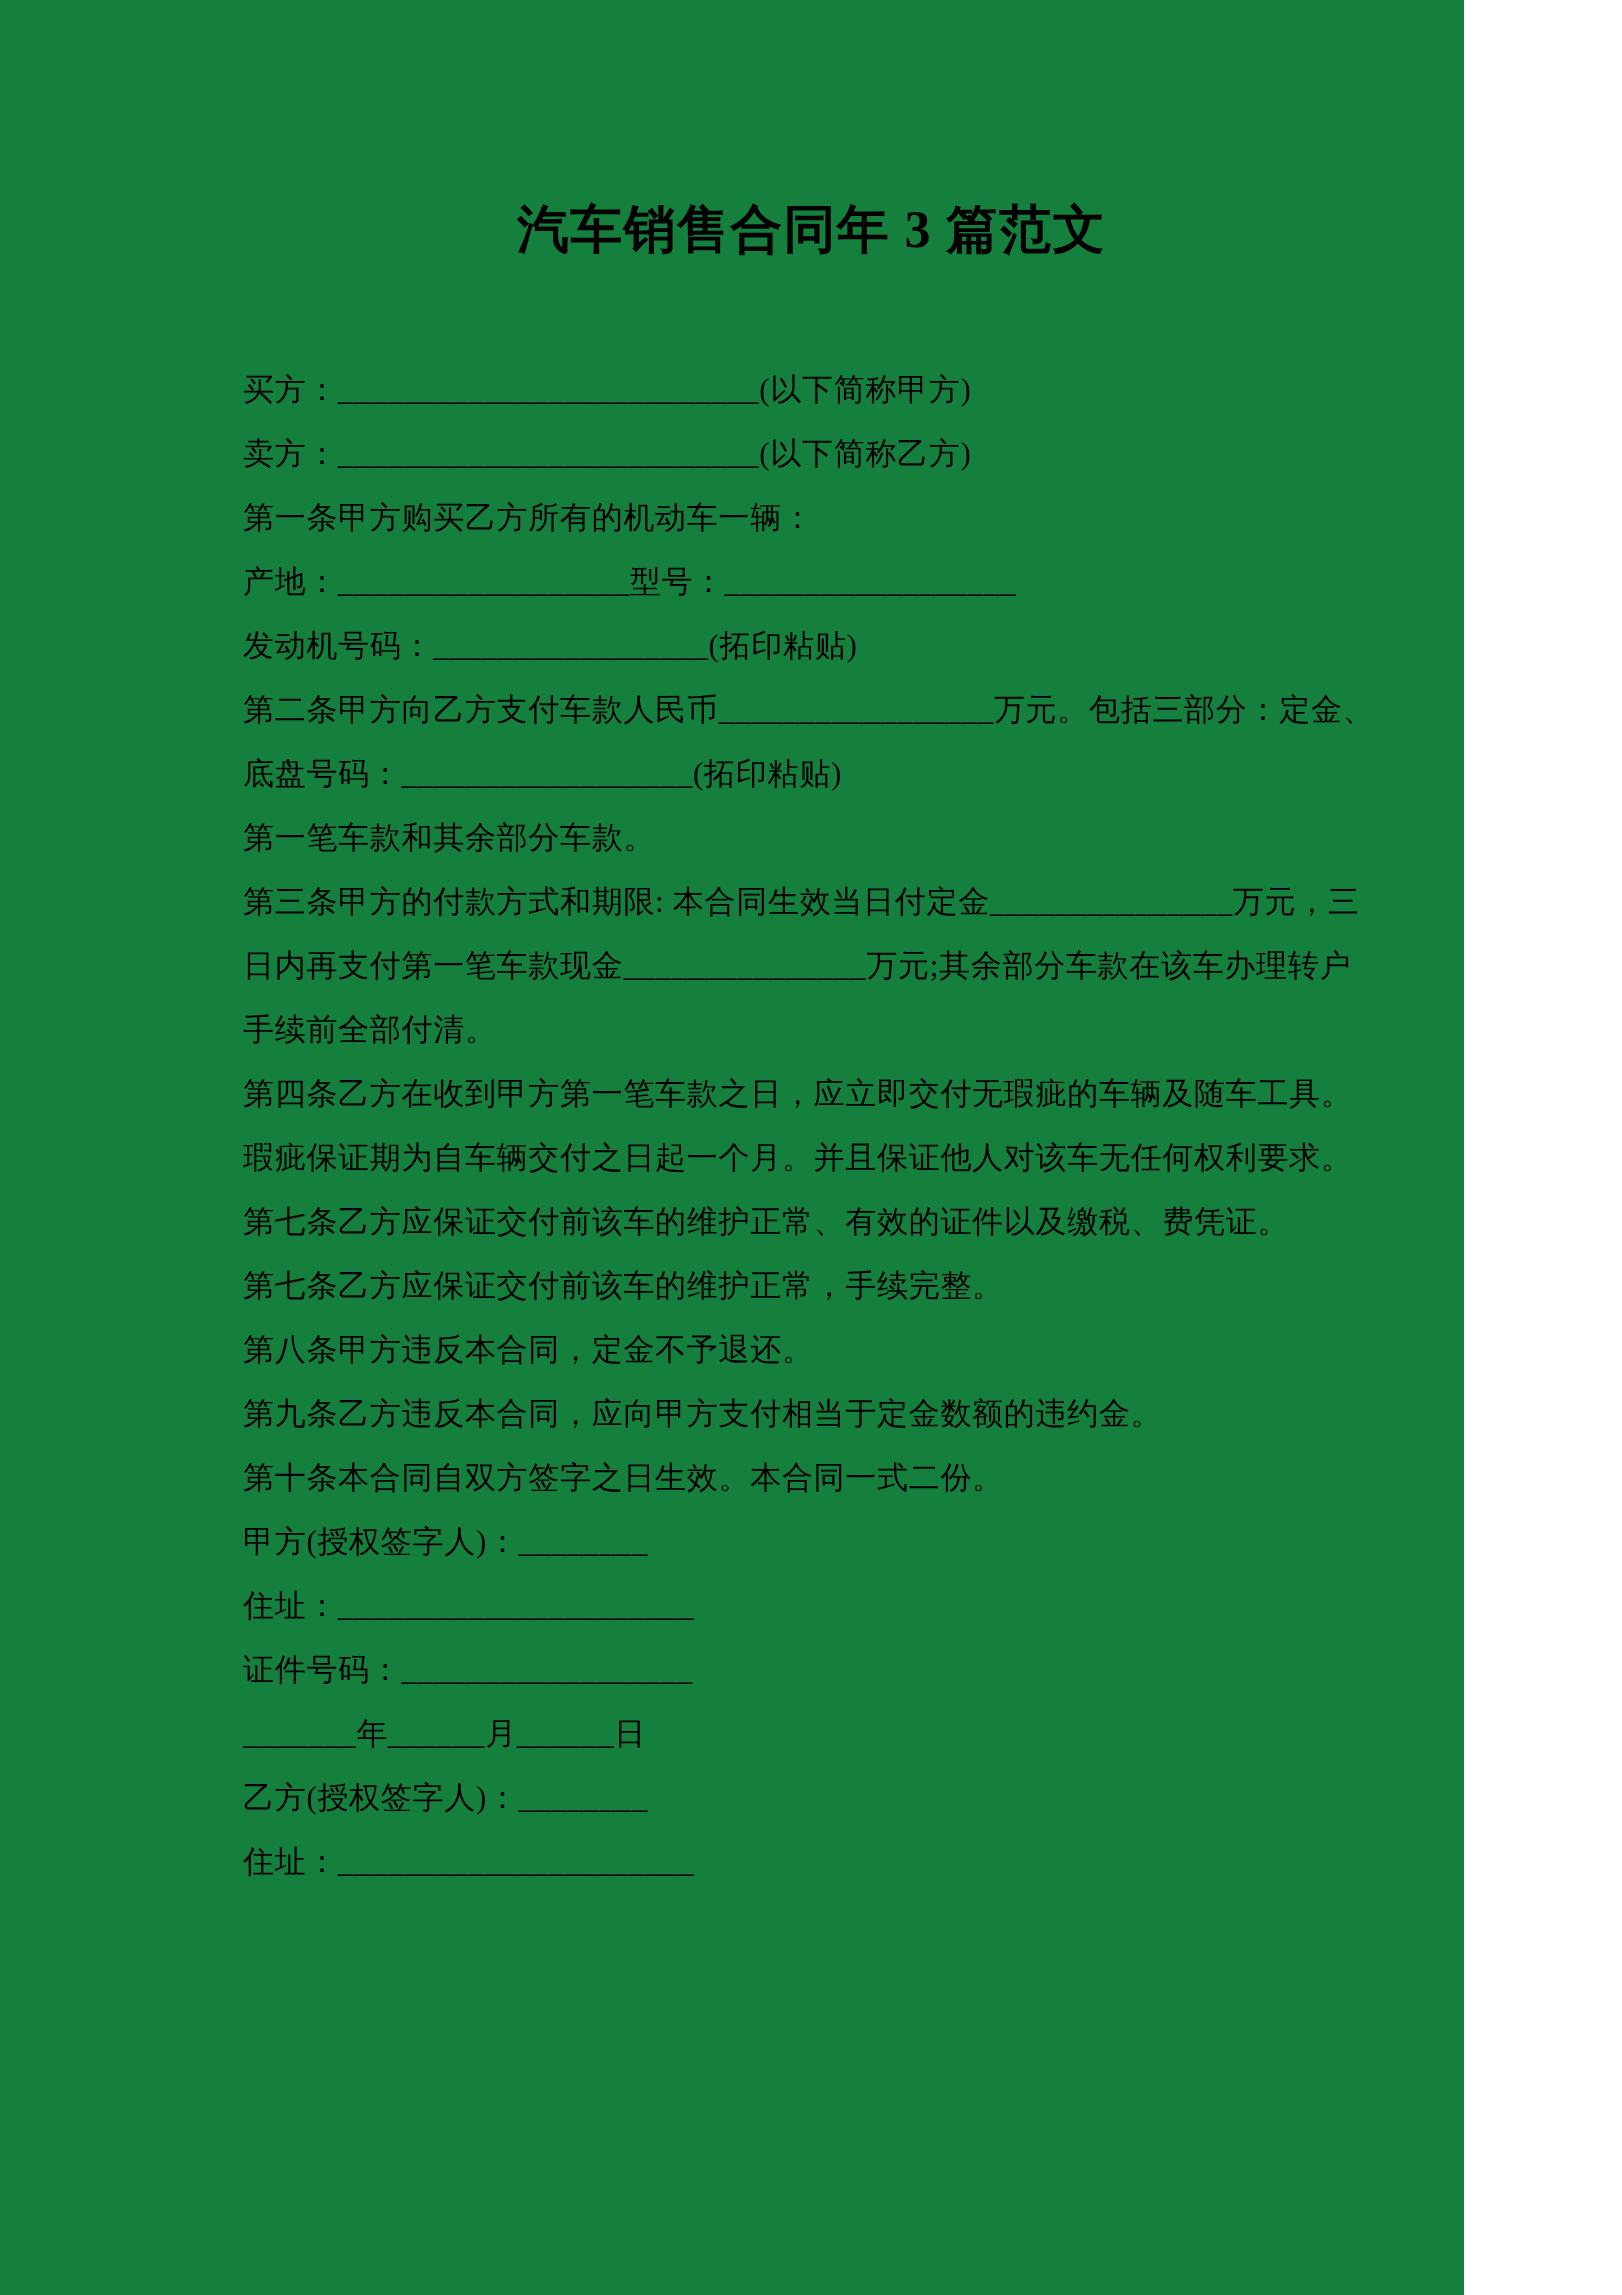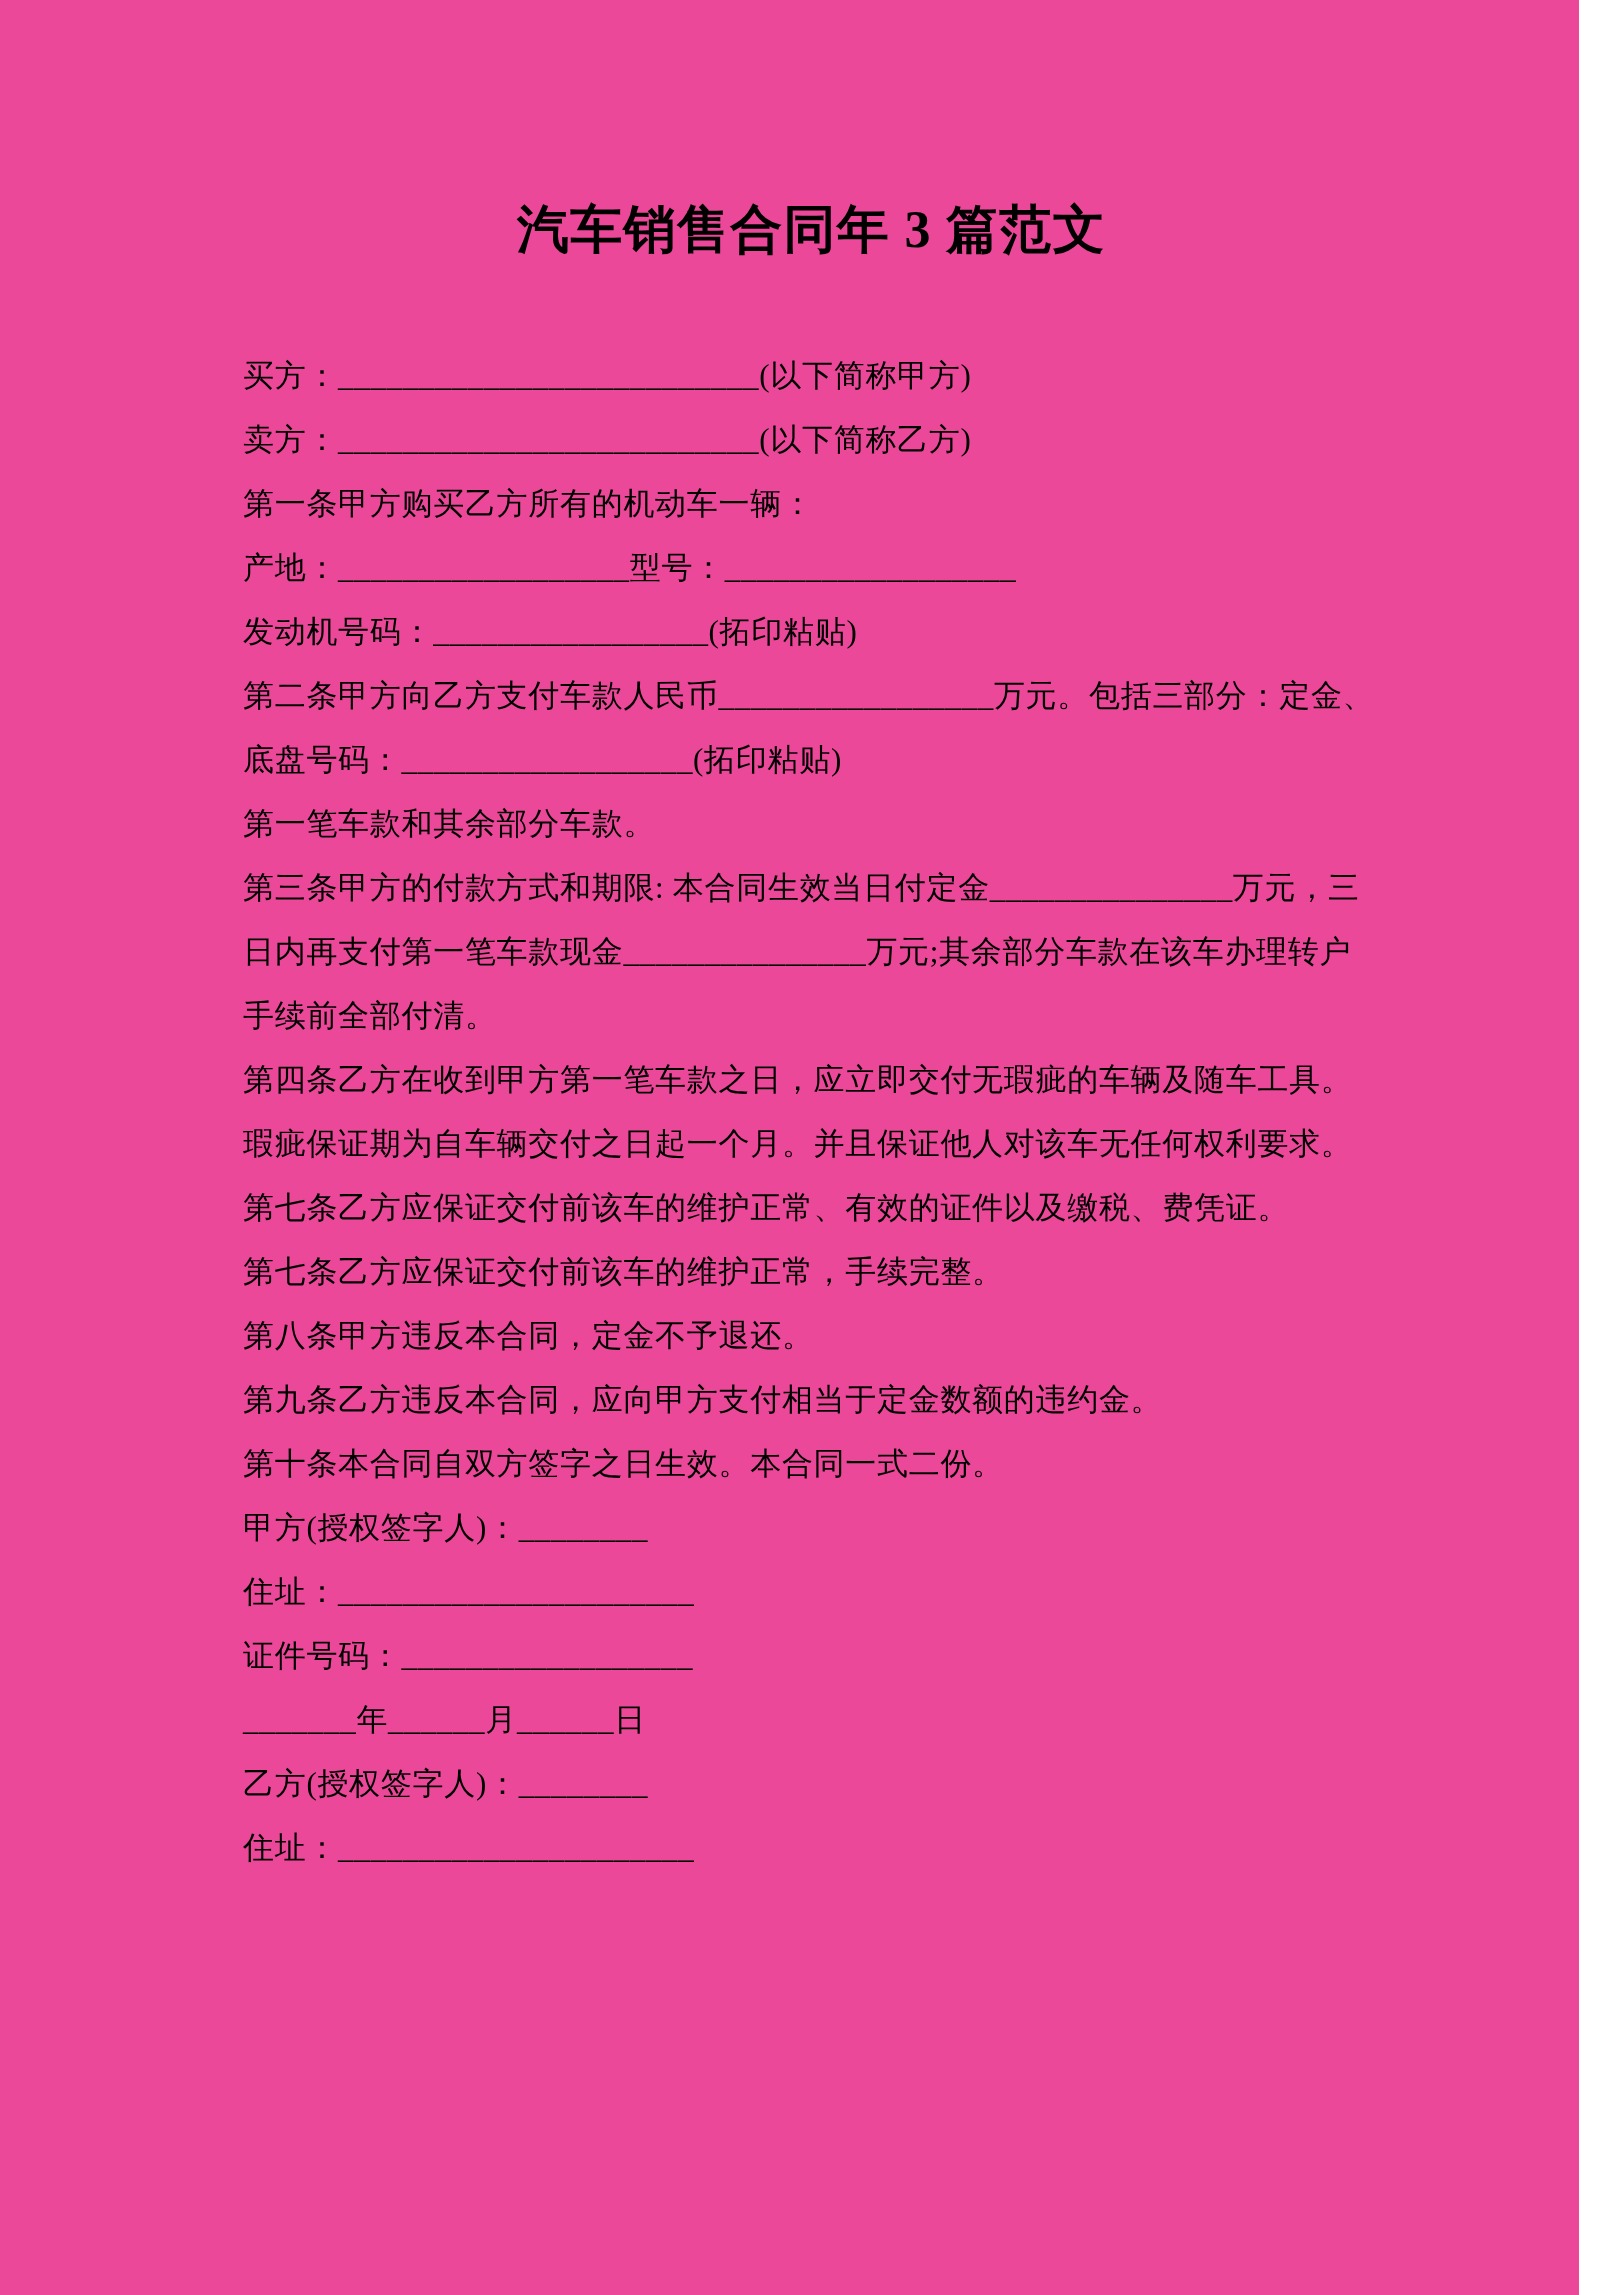--- a/index.html
+++ b/index.html
@@ -2,44 +2,44 @@
 <html style="font-size:10.5px"><head>
 <meta charset="utf-8">
 <style>
   html, body {
     margin: 0;
     padding: 0;
     background: #ffffff;
   }
   .page {
     position: relative;
-    width: 1579px;
+    width: 1464px;
     height: 2295px;
-    background: #ec4899;
+    background: #15803d;
     font-family: "Liberation Serif", "DejaVu Serif", serif;
     color: #000000;
     overflow: hidden;
   }
   .doc-title {
     position: absolute;
     top: 194px;
     left: 0;
     width: 1623px;
     margin: 0;
     text-align: center;
     font-size: 52px;
     font-weight: bold;
     letter-spacing: 1.3px;
     line-height: 72px;
     color: #000000;
   }
   .body-lines {
     position: absolute;
     left: 243px;
-    top: 344px;
+    top: 358px;
     width: 1171px;
   }
   .line {
     font-size: 31px;
     line-height: 64px;
     letter-spacing: 0.7px;
     white-space: pre;
     color: #000000;
   }
 </style>

